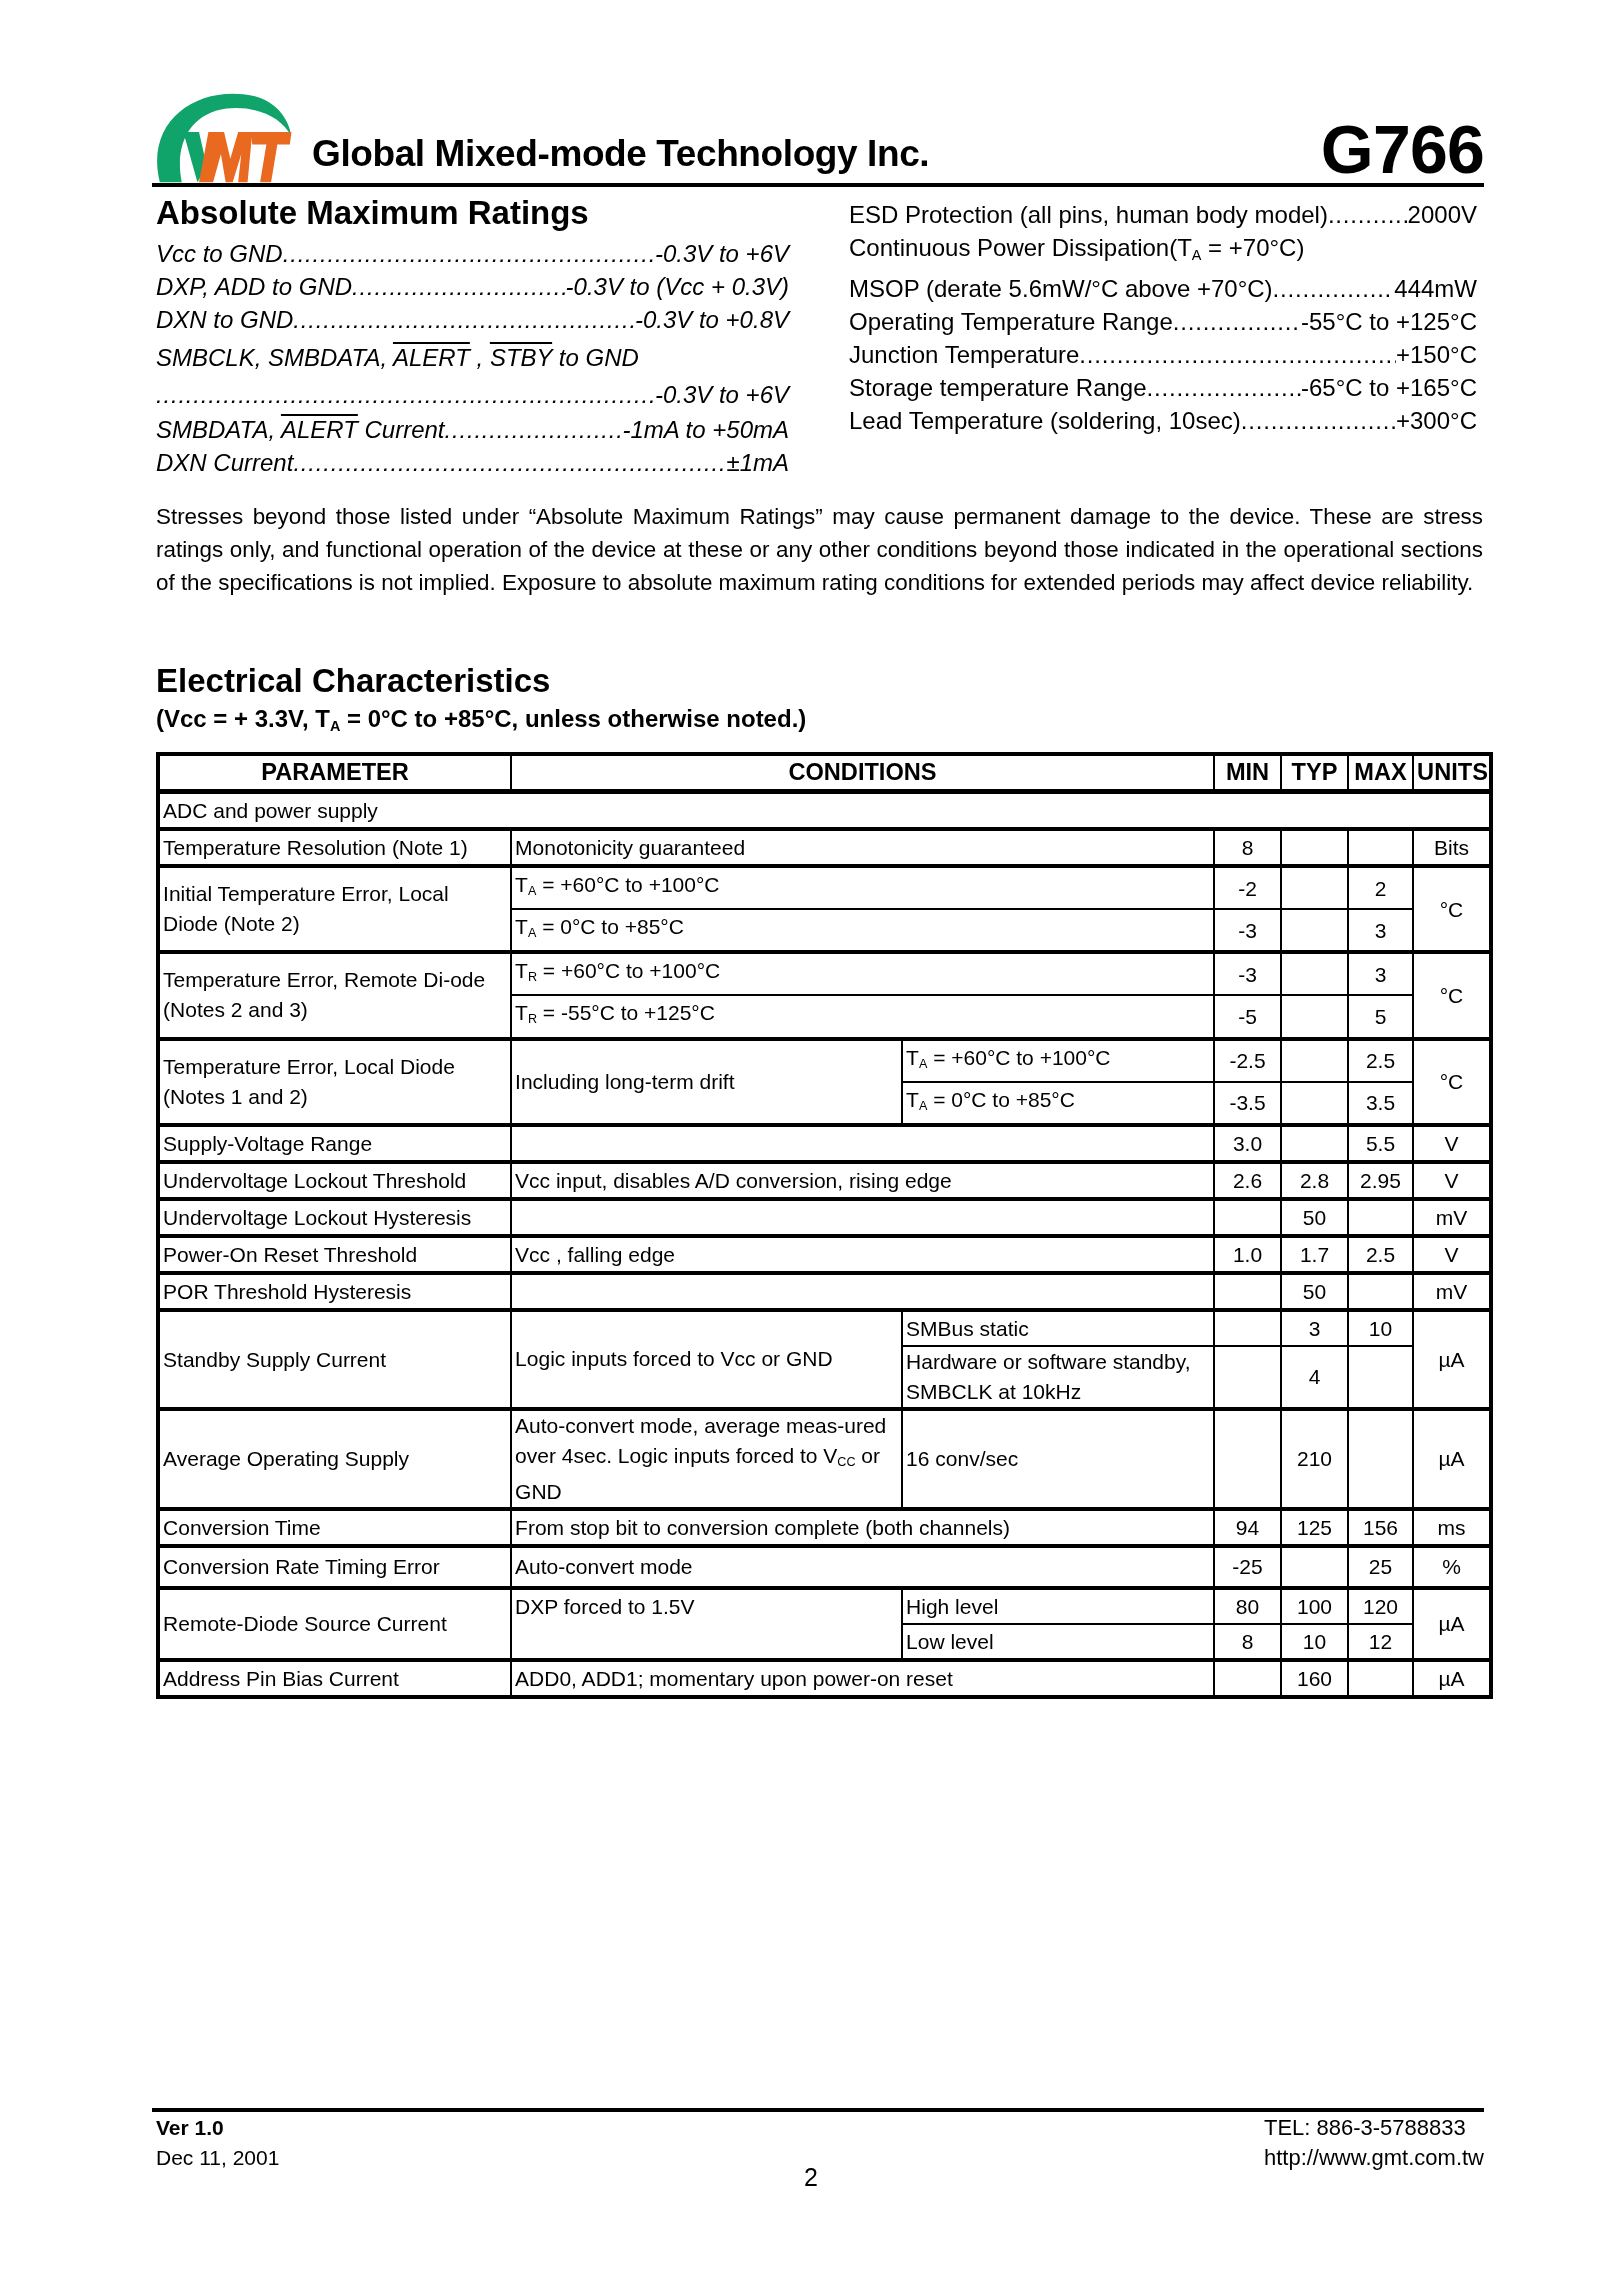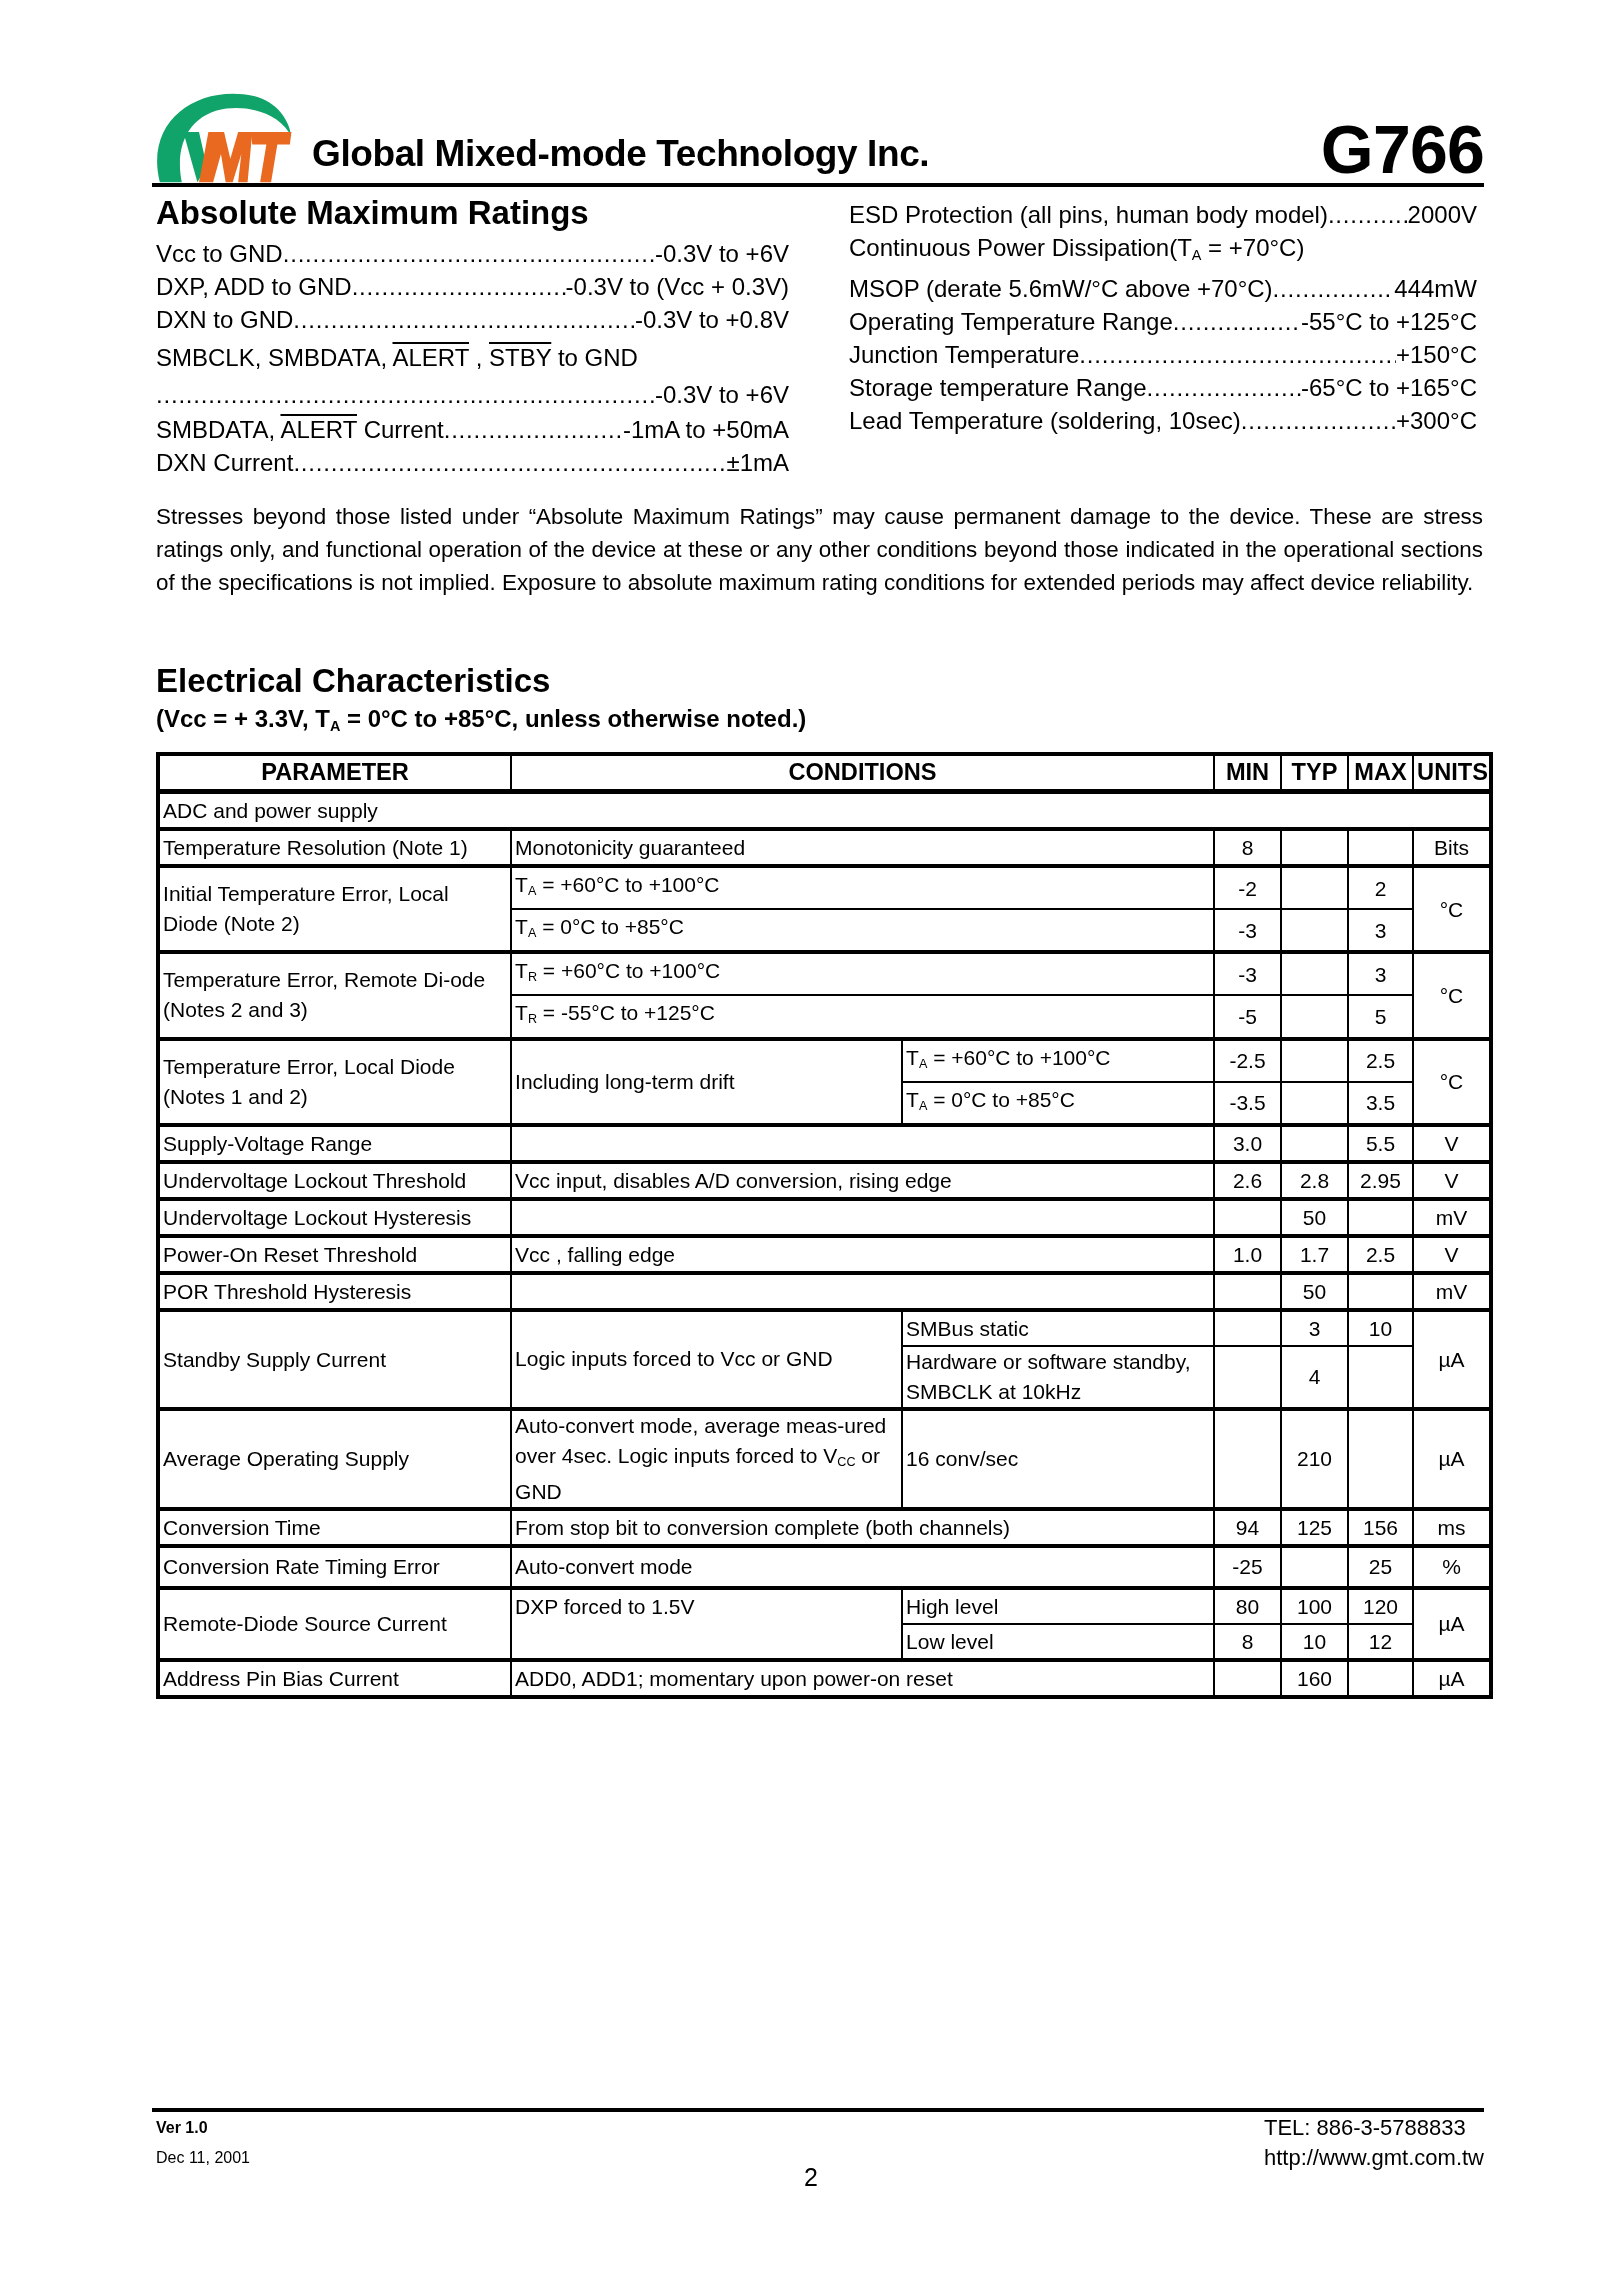--- a/index.html
+++ b/index.html
@@ -14,21 +14,21 @@
 
   
   .h2 { font-size:33px; font-weight:bold; white-space:nowrap; }
   .amr-title { left:156px; top:194px; }
   .spec-list { font-size:24px; line-height:33px; }
   .spec-list .row { display:flex; white-space:nowrap; }
   .spec-list .lbl { flex:none; }
   .spec-list .dots { flex:1; overflow:hidden; white-space:nowrap; }
   .spec-list .dots::before { content:"..................................................................................................................................................................................................................."; letter-spacing:0.8px; }
   .spec-list .val { flex:none; }
-  .left-list { left:156px; top:237px; width:633px; }
+  .left-list { left:156px; top:237px; width:633px;font-style:italic; }
   .right-list { left:849px; top:198px; width:628px; }
   .ovl { text-decoration:overline; }
   .sub { font-size:0.6em; vertical-align:-0.25em; }
 
   .stress { left:156px; top:500px; width:1327px; font-size:22.4px; line-height:33px; text-align:justify; }
 
   .ec-title { left:156px; top:662px; }
   .ec-sub { left:156px; top:705px; font-size:24px; font-weight:bold; white-space:nowrap;text-align:right; }
 
   
@@ -42,21 +42,21 @@
   table.ec col.c6 { width:78px; }
   table.ec td, table.ec th { border:2.4px solid #000; padding:0 3.1px; line-height:33px; vertical-align:middle; }
   table.ec th { font-weight:bold; font-size:23.6px; text-align:center; height:33px; border-bottom-width:5.5px; }
   table.ec tr.thick > td { border-top-width:4.7px; }
   table.ec { border:4.7px solid #000; }
   table.ec td.num { text-align:center; }
   table.ec td.ml { line-height:30px; }
 
   
   .hrule-bot { left:152px; top:2108px; width:1332px; height:3.9px; background:#000; }
-  .ft-left { left:156px; top:2113px; font-size:16px; line-height:30px; }
+  .ft-left { left:156px; top:2113px; font-size:21px; line-height:30px; }
   .ft-right { right:138px; top:2113px; font-size:22px; line-height:30px; }
   .pageno { left:0; width:1622px; top:2163px; text-align:center; font-size:25px; }
 </style>
 </head>
 <body>
 
 <div class="abs logo">
   <svg width="141" height="96" viewBox="0 0 180 122">
     <path d="M10 120 C -10 40, 60 -5, 130 10 C 160 18, 175 40, 178 62 C 165 35, 130 22, 95 26 C 50 32, 28 70, 38 120 Z" fill="#10a36a"></path>
     <path d="M40 56 L60 56 L70 100 L58 120 Z" fill="#10a36a"></path>

